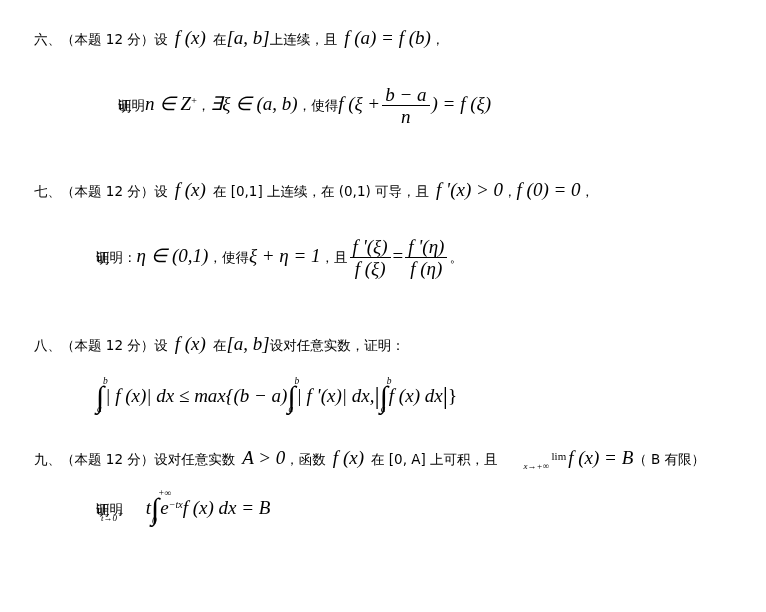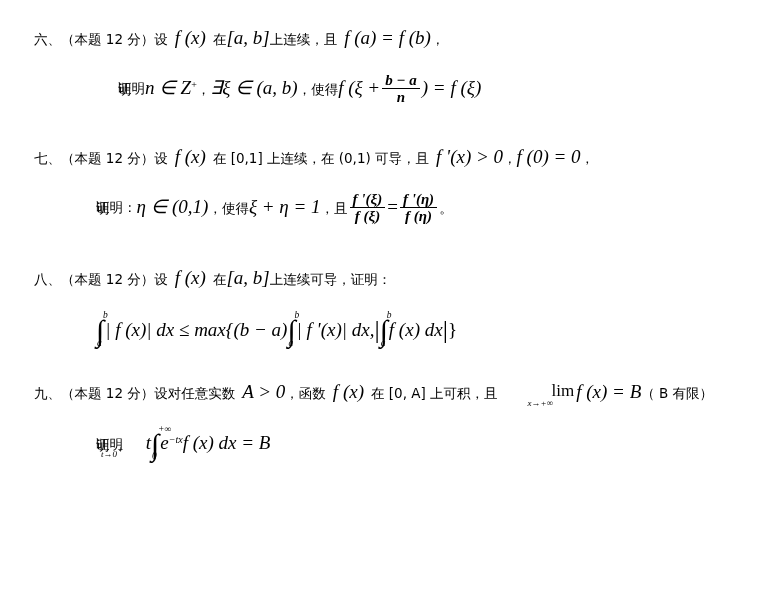--- a/index.html
+++ b/index.html
@@ -58,26 +58,25 @@
   .indent2 { padding-left: 62px; }
   .indent3 { padding-left: 52px; }
 
   
   .frac {
     display: inline-block;
     vertical-align: middle;
     text-align: center;
     font-style: italic;
     font-family: "Liberation Serif", serif;
-    font-size: 15px;
+    font-size: 19px;
     line-height: 1.12;
-    margin: 0 2px;
+    margin: 12px 2px;
     position: relative;
     top: -1px;
-    font-weight: bold;
   }
   .frac .num {
     display: block;
     padding: 0 3px;
   }
   .frac .den {
     display: block;
     border-top: 1px solid #000;
     padding: 0 3px;
   }
@@ -118,21 +117,21 @@
   }
   .lim {
     display: inline-block;
     text-align: center;
     vertical-align: middle;
     line-height: 1.0;
     margin: 0 2px;
   }
   .lim .lim-op {
     display: block;
-    font-size: 17px;
+    font-size: 11px;
     margin-left: 45px;
   }
   .lim .lim-under {
     display: block;
     font-size: 9px;
     font-style: italic;
   }
   .proof-label {
     position: relative;
     display: inline-block;
@@ -173,21 +172,21 @@
       <span class="cn">七、</span><span class="cn">（本题 12 分）</span><span class="cn">设</span><span class="gapsm"></span><span class="mathit mathbig">f (x)</span><span class="gapsm"></span><span class="cn">在 [0,1] 上连续，在 (0,1) 可导，且</span><span class="gapsm"></span><span class="mathit mathbig">f '(x) &gt; 0</span><span class="cn">，</span><span class="mathit mathbig">f (0) = 0</span><span class="cn">，</span>
     </div>
 
     <div class="body-line indent2" style="margin-top:20px;">
       <span class="proof-label"><span class="cn">证明：</span><span class="over">明</span></span><span class="mathit mathbig">η ∈ (0,1)</span><span class="cn">，</span><span class="cn">使得</span><span class="mathit mathbig">ξ + η = 1</span><span class="cn">，且</span><span class="frac"><span class="num">f '(ξ)</span><span class="den">f (ξ)</span></span><span class="mathrm mathbig">=</span><span class="frac"><span class="num">f '(η)</span><span class="den">f (η)</span></span><span class="cn">。</span>
     </div>
   </div>
 
   <div class="problem" style="margin-top:38px;">
     <div class="stem">
-      <span class="cn">八、</span><span class="cn">（本题 12 分）</span><span class="cn">设</span><span class="gapsm"></span><span class="mathit mathbig">f (x)</span><span class="gapsm"></span><span class="cn">在</span><span class="mathit mathbig">[a, b]</span><span class="cn">上连续可导，证明：</span>
+      <span class="cn">八、</span><span class="cn">（本题 12 分）</span><span class="cn">设</span><span class="gapsm"></span><span class="mathit mathbig">f (x)</span><span class="gapsm"></span><span class="cn">在</span><span class="mathit mathbig">[a, b]</span><span class="cn">设对任意实数，证明：</span>
     </div>
 
     <div class="body-line indent3" style="margin-top:26px; padding-left:62px;">
       <span class="intg">∫<span class="lim-top">b</span><span class="lim-bot">a</span></span><span class="mathit mathbig">| f (x)| dx ≤ max{(b − a)</span><span class="intg">∫<span class="lim-top">b</span><span class="lim-bot">a</span></span><span class="mathit mathbig">| f '(x)| dx,</span><span class="bigbar">|</span><span class="intg">∫<span class="lim-top">b</span><span class="lim-bot">a</span></span><span class="mathit mathbig">f (x) dx</span><span class="bigbar">|</span><span class="mathrm mathbig">}</span>
     </div>
   </div>
 
   <div class="problem" style="margin-top:34px;">
     <div class="stem">
       <span class="cn">九、</span><span class="cn">（本题 12 分）</span><span class="cn">设对任意实数</span><span class="gapsm"></span><span class="mathit mathbig">A &gt; 0</span><span class="cn">，函数</span><span class="gapsm"></span><span class="mathit mathbig">f (x)</span><span class="gapsm"></span><span class="cn">在 [0, A] 上可积，且</span><span class="gapsm"></span><span class="lim"><span class="lim-op mathrm">lim</span><span class="lim-under">x→+∞</span></span><span class="mathit mathbig">f (x) = B</span><span class="cn">（ B 有限）</span>

